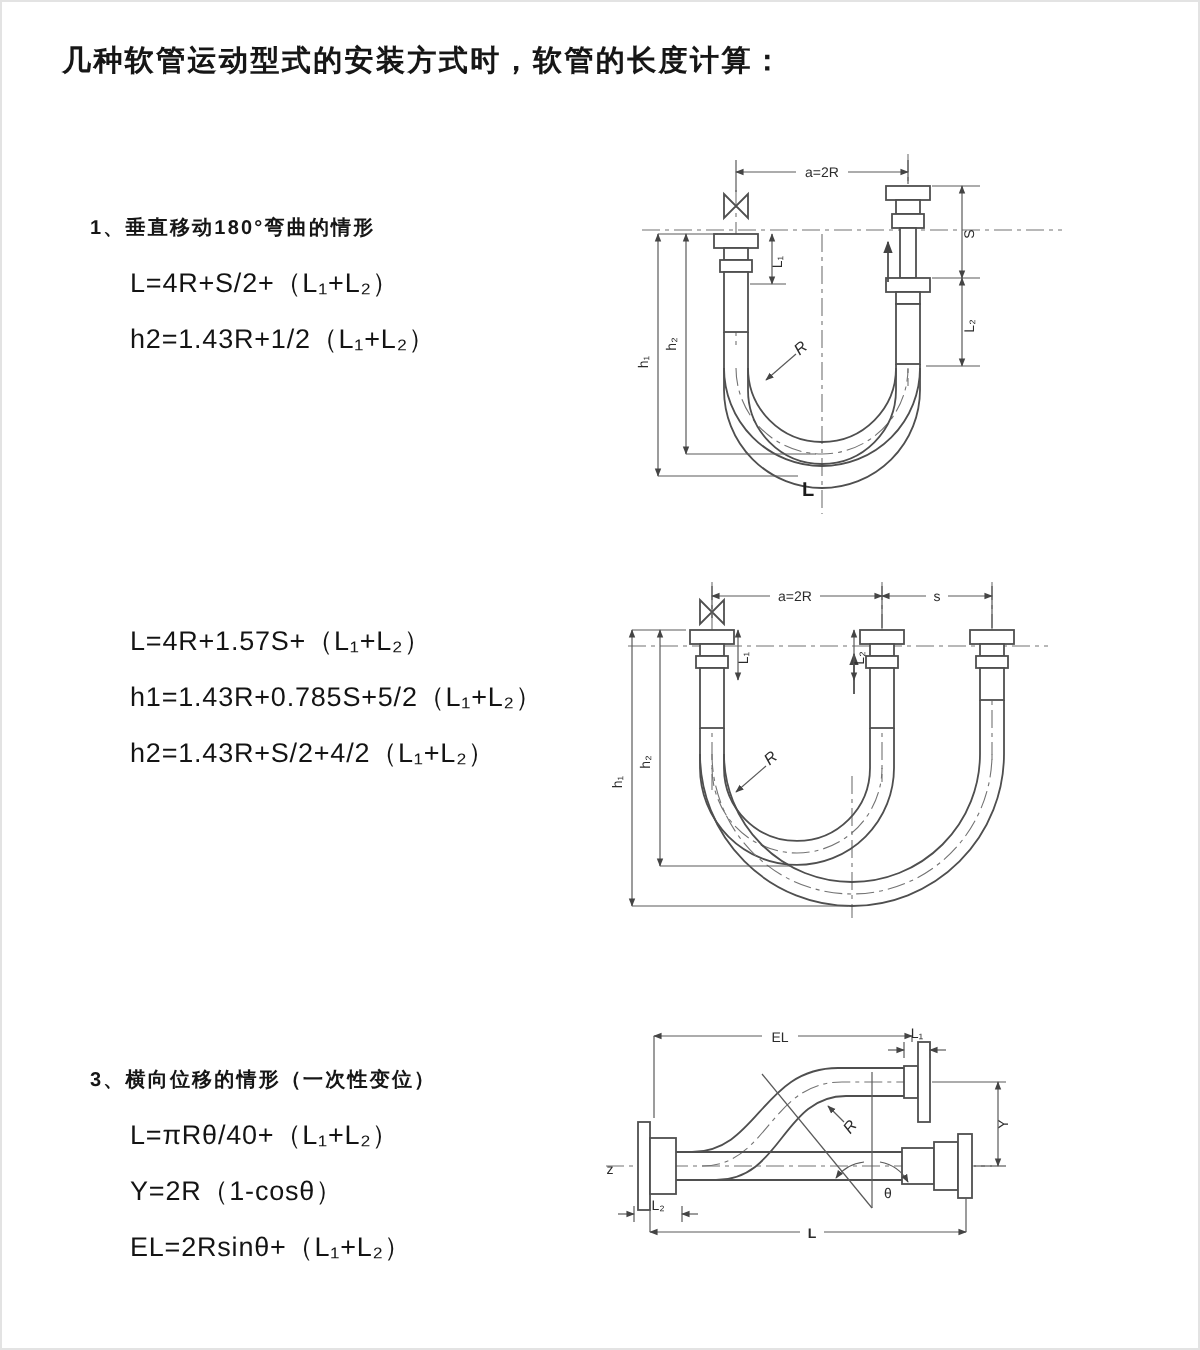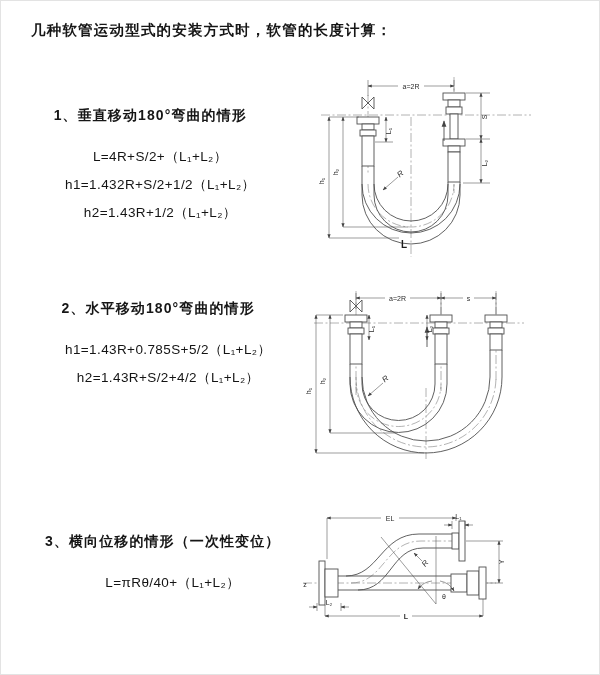--- a/index.html
+++ b/index.html
@@ -6,22 +6,22 @@
   .page{
     position:relative;width:600px;height:675px;background:#ffffff;
     font-family:"Liberation Sans","DejaVu Sans",sans-serif;
     color:#1c1c1c;overflow:hidden;border:1px solid #e3e3e3;box-sizing:border-box;
   }
   .title{
     position:absolute;left:30px;top:20px;font-size:14.5px;font-weight:700;
     letter-spacing:1.2px;color:#161616;white-space:nowrap;
   }
   .section{position:absolute;left:44px;}
-  .sec-heading{font-size:14px;font-weight:700;letter-spacing:1.1px;color:#161616;white-space:nowrap;text-align:center;}
-  .formulas{margin-left:20px;margin-top:18px;text-align:center;}
+  .sec-heading{font-size:10px;font-weight:700;letter-spacing:1.1px;color:#161616;white-space:nowrap;}
+  .formulas{margin-left:20px;margin-top:7px;}
   .formula{font-size:13.5px;line-height:28px;letter-spacing:.4px;color:#141414;white-space:nowrap;}
   .diag{position:absolute;}
   .ln{stroke:#4f4f4f;stroke-width:.9;fill:none;}
   .dim{stroke:#5a5a5a;stroke-width:.6;fill:none;}
   .cl{stroke:#737373;stroke-width:.55;fill:none;stroke-dasharray:9 2.5 2 2.5;}
   .fit{stroke:#4f4f4f;stroke-width:.9;fill:#ffffff;}
   .lbl{fill:#2b2b2b;font-size:7px;font-family:"Liberation Sans","DejaVu Sans",sans-serif;}
   .lblbg{fill:#ffffff;}
   .big{font-size:10px;font-weight:700;fill:#1c1c1c;}
   .it{font-style:italic;font-size:8px;}
@@ -30,37 +30,38 @@
 <body>
 
 <div class="page">
 
   <div class="title">几种软管运动型式的安装方式时，软管的长度计算：</div>
 
   <div class="section" style="top:106px;">
     <div class="sec-heading">1、垂直移动180°弯曲的情形</div>
     <div class="formulas">
       <div class="formula">L=4R+S/2+（L₁+L₂）</div>
-      <div class="formula">h1=1.432R+S/2+1/2（L₁+L₂）</div>
       <div class="formula">h2=1.43R+1/2（L₁+L₂）</div>
     </div>
   </div>
 
   <div class="section" style="top:299px;">
-    <div class="sec-heading">2、水平移动180°弯曲的情形</div>
     <div class="formulas">
+      <div class="formula">L=4R+1.57S+（L₁+L₂）</div>
       <div class="formula">h1=1.43R+0.785S+5/2（L₁+L₂）</div>
       <div class="formula">h2=1.43R+S/2+4/2（L₁+L₂）</div>
     </div>
   </div>
 
   <div class="section" style="top:532px;">
     <div class="sec-heading">3、横向位移的情形（一次性变位）</div>
     <div class="formulas">
       <div class="formula">L=πRθ/40+（L₁+L₂）</div>
+      <div class="formula">Y=2R（1-cosθ）</div>
+      <div class="formula">EL=2Rsinθ+（L₁+L₂）</div>
     </div>
   </div>
 
   <svg class="diag" style="left:312px;top:68px;" width="285" height="195" viewBox="0 0 285 195" role="img">
     <defs>
       <pattern id="braid1" width="4" height="4" patternUnits="userSpaceOnUse">
         <path d="M0,0 L4,4 M4,0 L0,4" stroke="#777" stroke-width="0.5"></path>
       </pattern>
       <marker id="ar1" viewBox="0 0 10 10" refX="9" refY="5" markerWidth="7" markerHeight="7" orient="auto-start-reverse">
           <path d="M0,1.2 L10,5 L0,8.8 Z" fill="#444"></path>

